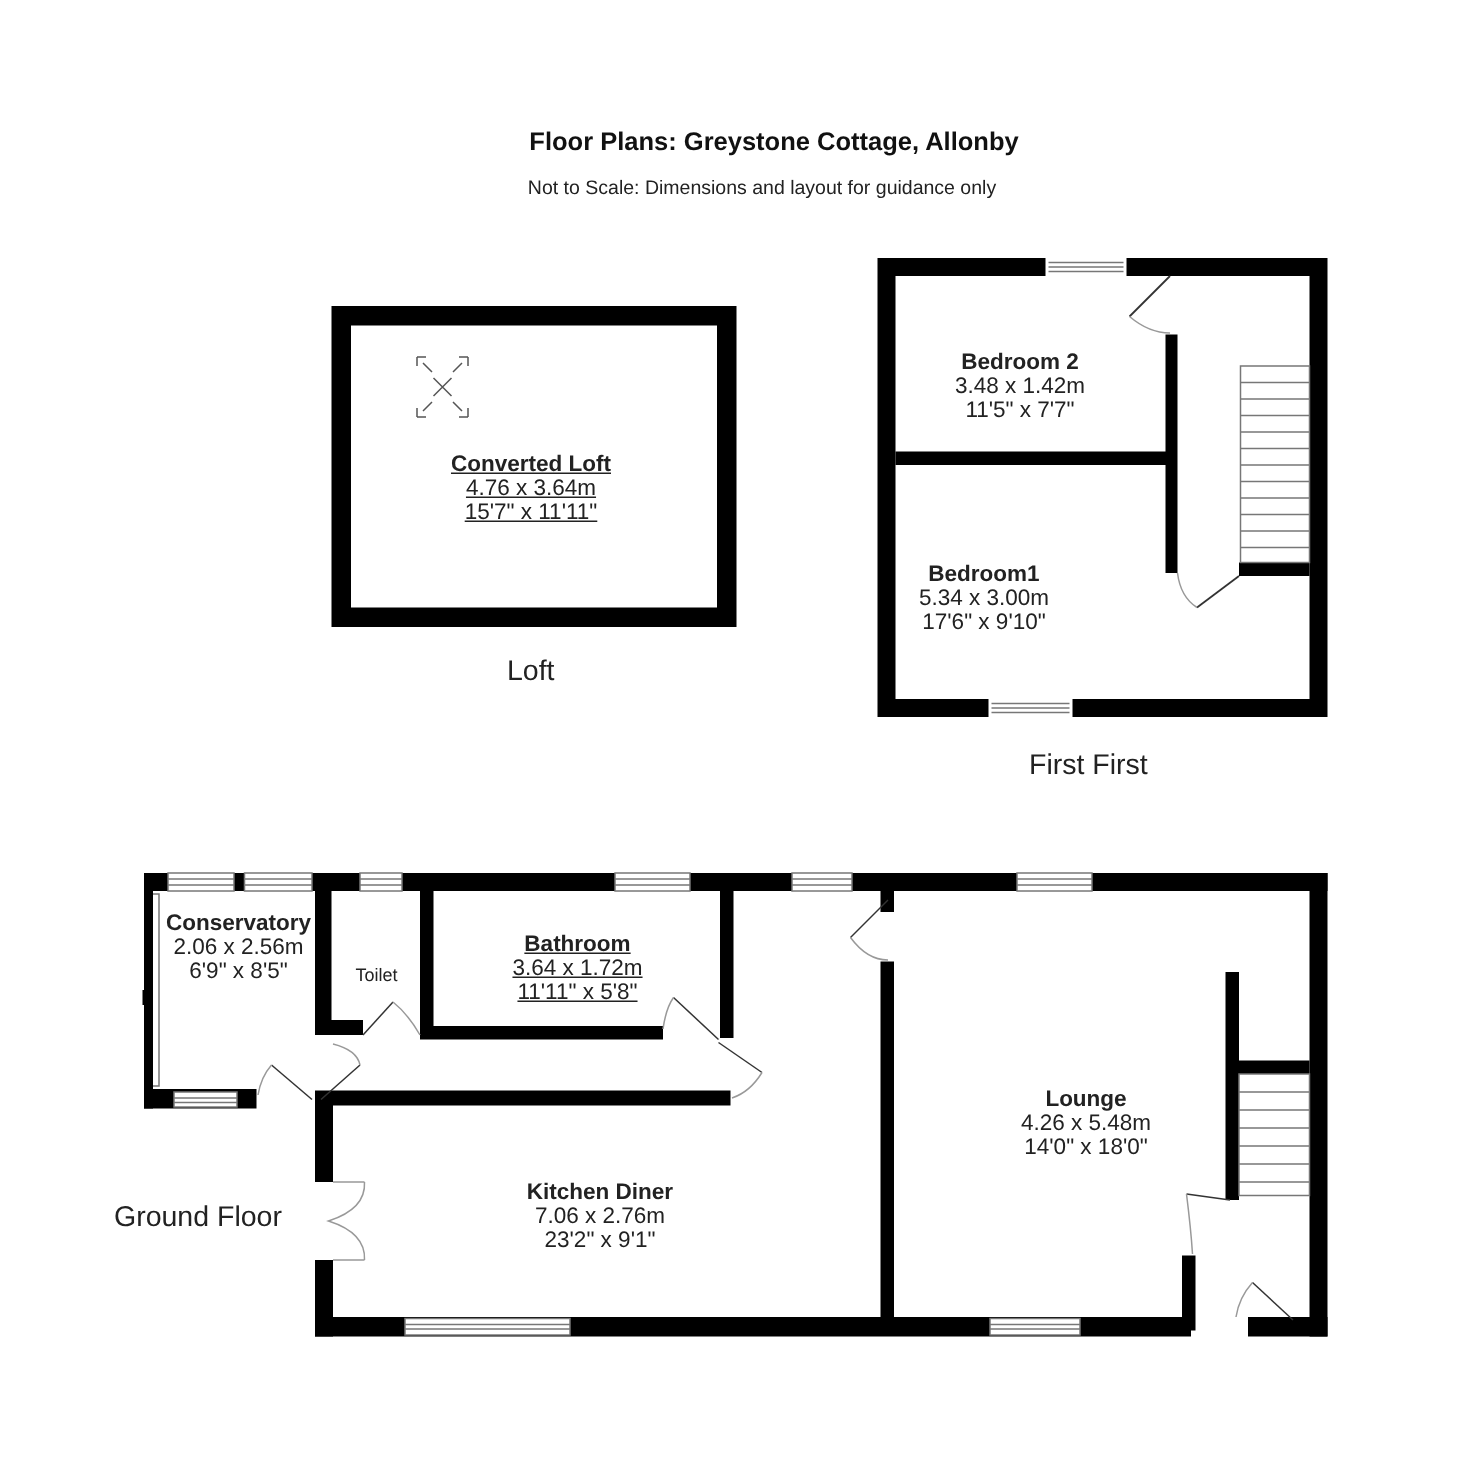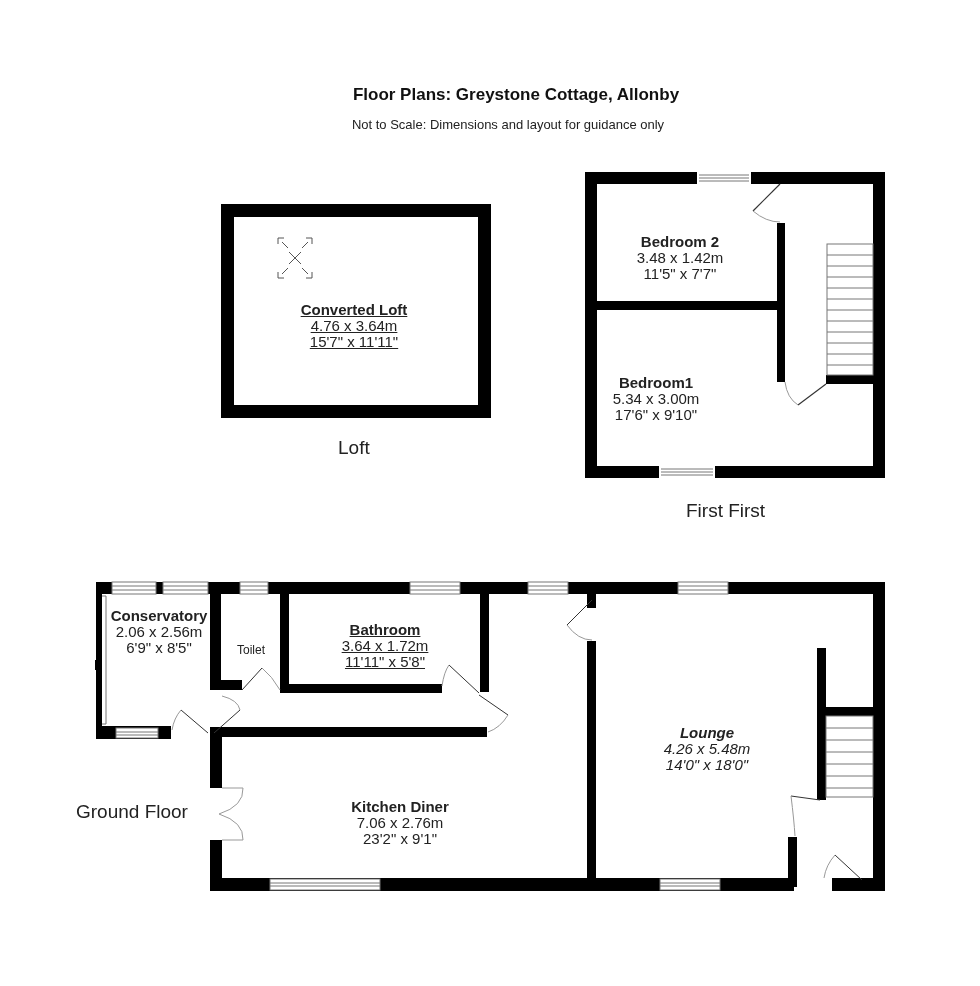--- a/index.html
+++ b/index.html
@@ -164,23 +164,23 @@
   <div class="name">Conservatory</div>
   <div>2.06 x 2.56m</div>
   <div>6'9" x 8'5"</div>
 </div>
 <div class="room-small" style="left:237px; top:629px;margin-top:14px;">Toilet</div>
 <div class="room" style="left:310px; top:622px; width:150px;text-decoration:underline;">
   <div class="name">Bathroom</div>
   <div>3.64 x 1.72m</div>
   <div>11'11" x 5'8"</div>
 </div>
-<div class="room" style="left:325px; top:787px; width:150px;margin-top:12px;">
+<div class="room" style="left:325px; top:787px; width:150px;">
   <div class="name">Kitchen Diner</div>
   <div>7.06 x 2.76m</div>
   <div>23'2" x 9'1"</div>
 </div>
-<div class="room" style="left:647px; top:725px; width:120px;font-style:italic;">
+<div class="room" style="left:664px; top:725px; width:120px;">
   <div class="name">Lounge</div>
   <div>4.26 x 5.48m</div>
   <div>14'0" x 18'0"</div>
 </div>
 <div class="floor-label" style="left:76px; top:801px;text-align:right;">Ground Floor</div>
 
 </body></html>

